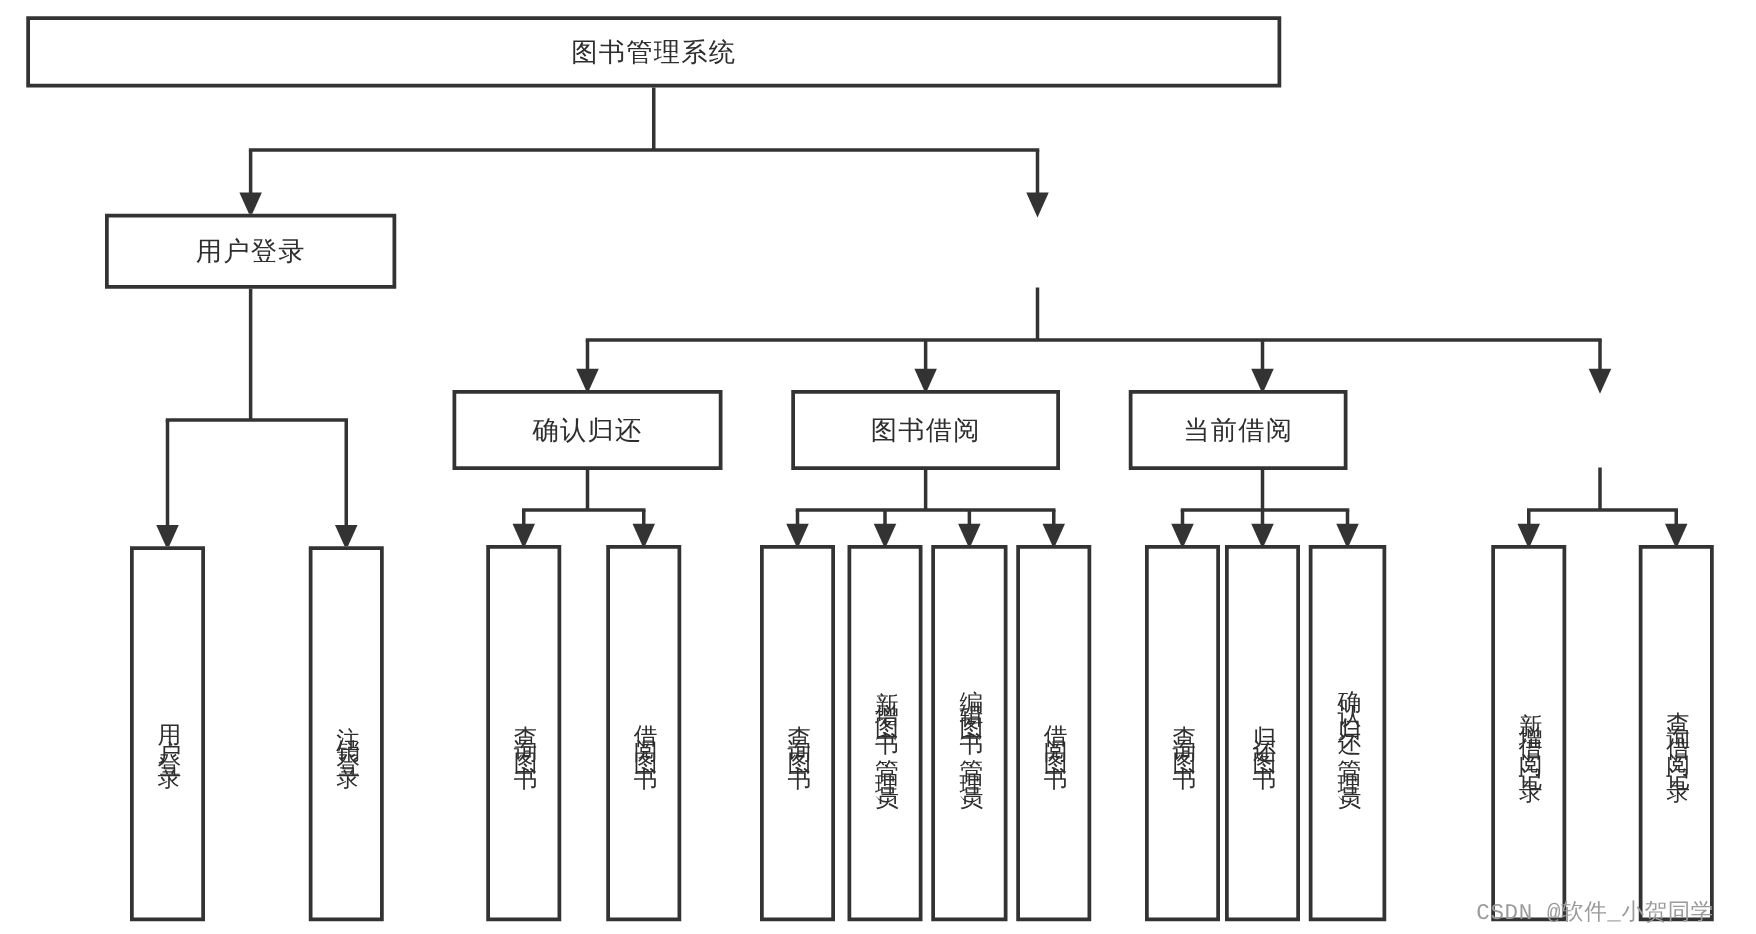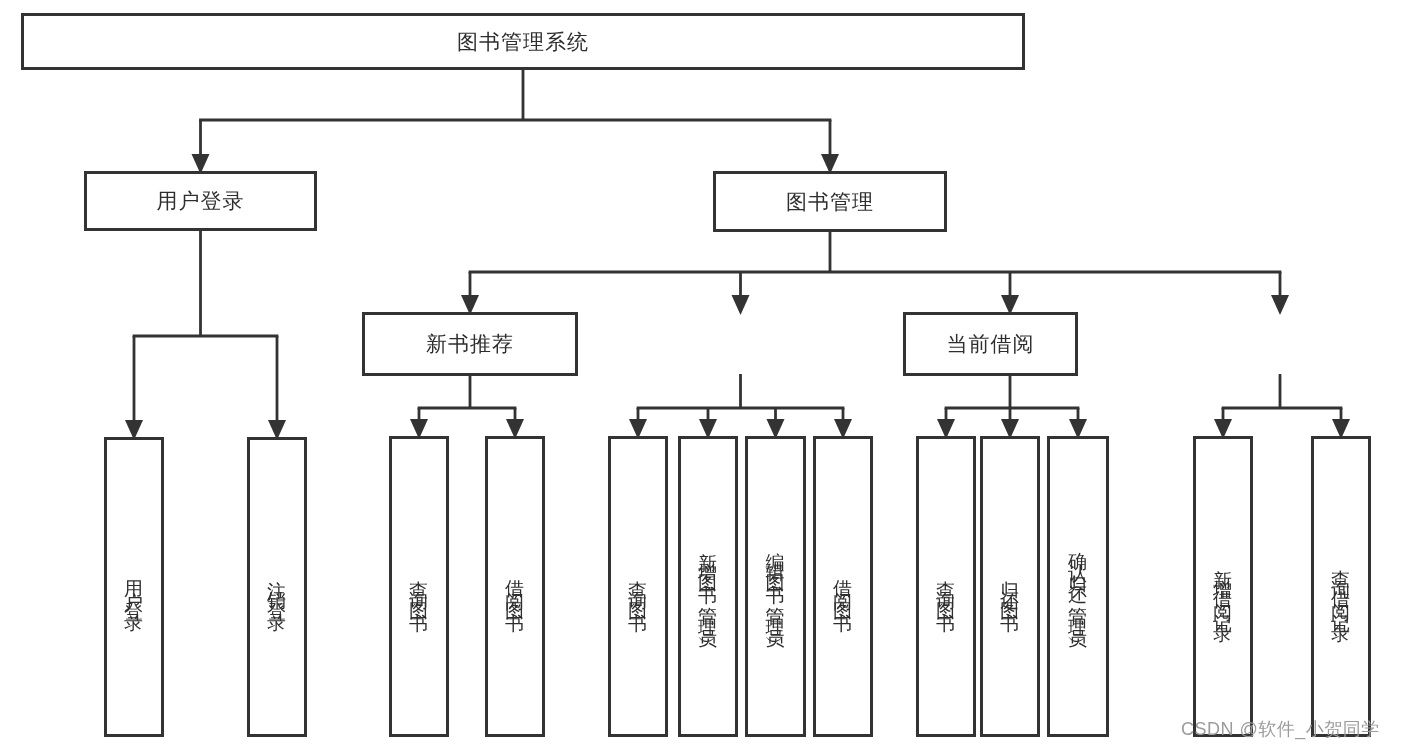--- a/index.html
+++ b/index.html
@@ -6,21 +6,21 @@
     margin: 0;
     padding: 0;
     background: #ffffff;
   }
   #canvas {
     position: relative;
     width: 1405px;
     height: 747px;
     background: #ffffff;
     overflow: hidden;
-    font-family: Liberation Sans, sans-serif;
+    font-family: Liberation Mono, monospace;
     border-radius: 23px;
   }
   #connectors {
     position: absolute;
     left: 0;
     top: 0;
     width: 1405px;
     height: 747px;
   }
   .node {
@@ -112,23 +112,23 @@
       <line x1="1221.6" y1="408" x2="1342.4" y2="408" stroke="#333333" stroke-width="2.8"></line>
       <line x1="1223" y1="408" x2="1223" y2="421" stroke="#333333" stroke-width="2.8"></line>
       <polygon points="1214,419 1232,419 1223,439" fill="#333333"></polygon>
       <line x1="1341" y1="408" x2="1341" y2="421" stroke="#333333" stroke-width="2.8"></line>
       <polygon points="1332,419 1350,419 1341,439" fill="#333333"></polygon>
     </svg>
 
   <div class="node h" style="left: 21px; top: 13px; width: 1004px; height: 57px;">图书管理系统</div>
 
   <div class="node h" style="left: 84px; top: 171px; width: 233px; height: 60px;">用户登录</div>
-  <div class="node h" style="left: 713px; top: 171px; width: 234px; height: 61px;">图书管理</div>
 
-  <div class="node h" style="left: 362px; top: 312px; width: 216px; height: 64px;">新书推荐</div>
+  <div class="node h" style="left: 362px; top: 312px; width: 216px; height: 64px;">确认归还</div>
+  <div class="node h" style="left: 633px; top: 312px; width: 215px; height: 64px;">图书借阅</div>
   <div class="node h" style="left: 903px; top: 312px; width: 175px; height: 64px;">当前借阅</div>
 
   <div class="node v" style="left: 104px; top: 437px; width: 60px; height: 300px;">用户登录</div>
   <div class="node v" style="left: 247px; top: 437px; width: 60px; height: 300px;">注销登录</div>
 
   <div class="node v" style="left: 389px; top: 436px; width: 60px; height: 301px;">查询图书</div>
   <div class="node v" style="left: 485px; top: 436px; width: 60px; height: 301px;">借阅图书</div>
 
   <div class="node v" style="left: 608px; top: 436px; width: 60px; height: 301px;">查询图书</div>
   <div class="node v" style="left: 678px; top: 436px; width: 60px; height: 301px;">新增图书（管理员）</div>

